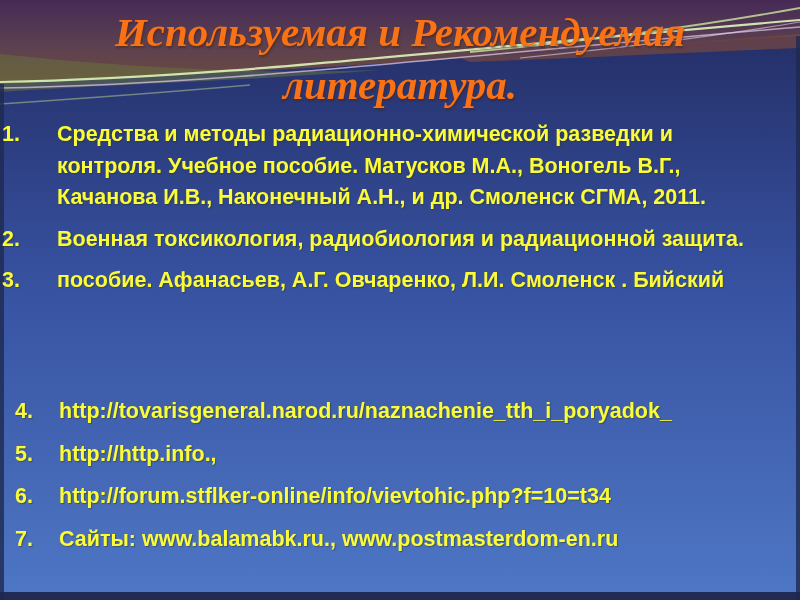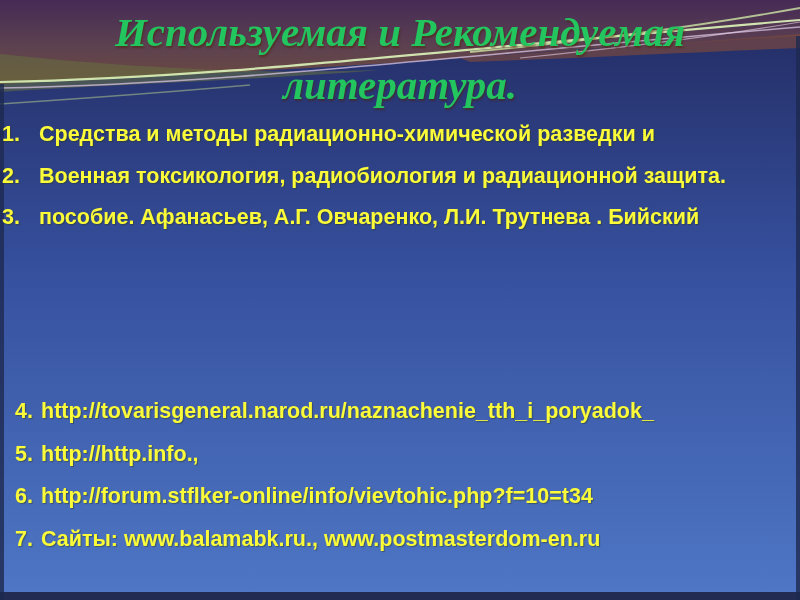--- a/index.html
+++ b/index.html
@@ -21,41 +21,41 @@
     top: 6px;
     left: 40px;
     right: 40px;
     margin: 0;
     text-align: center;
     font-family: "Liberation Serif", serif;
     font-style: italic;
     font-weight: bold;
     font-size: 41px;
     line-height: 53px;
-    color: #22c55e;
+    color: #f97316;
     text-shadow: 1px 2px 2px rgba(80, 35, 5, 0.55);
     z-index: 2;
   }
   .refs {
     position: absolute;
     left: 0;
     width: 762px;
     font-weight: bold;
     font-size: 21.5px;
     color: #FBFB39;
     text-shadow: 1px 1px 1px rgba(45, 60, 25, 0.5);
     z-index: 2;
   }
   .refs-books { top: 119px; }
   .refs-links { top: 396px; }
   .ref { display: flex; margin-bottom: 10px; }
   .refs-links .ref { margin-bottom: 11px; }
   .num { flex: 0 0 37px; padding-left: 2px; line-height: 31.5px; }
   .refs-links .num { flex: 0 0 26px; margin-left: 13px; }
-  .lines { flex: 1 1 auto; }
+  .lines { flex: 1 1 auto; margin-left: 18px; }
   .line { display: block; line-height: 31.5px; white-space: pre; }
 </style>
 </head>
 <body>
 
 <div class="slide">
 
   <svg class="bg" viewBox="0 0 800 600" preserveAspectRatio="none" aria-hidden="true">
     <defs>
       <linearGradient id="bgGrad" x1="0" y1="0" x2="0" y2="1">
@@ -89,32 +89,34 @@
     <rect x="796" y="36" width="4" height="564" fill="#1E2950" opacity="0.8"></rect>
   </svg>
 
   <h1 class="title">Используемая и Рекомендуемая литература.</h1>
 
   <div class="refs refs-books">
     <div class="ref">
       <span class="num">1.</span>
       <span class="lines">
         <span class="line">Средства и методы радиационно-химической разведки и</span>
+        <span class="line">контроля. Учебное пособие. Матусков М.А., Воногель В.Г.,</span>
+        <span class="line">Качанова И.В., Наконечный А.Н., и др. Смоленск СГМА, 2011.</span>
       </span>
     </div>
     <div class="ref">
       <span class="num">2.</span>
       <span class="lines">
         <span class="line">Военная токсикология, радиобиология и радиационной защита.</span>
       </span>
     </div>
     <div class="ref">
       <span class="num">3.</span>
       <span class="lines">
-        <span class="line">пособие. Афанасьев, А.Г. Овчаренко, Л.И. Трутнева . Бийский</span>
+        <span class="line">пособие. Афанасьев, А.Г. Овчаренко, Л.И. Смоленск . Бийский</span>
       </span>
     </div>
   </div>
 
   <div class="refs refs-links">
     <div class="ref">
       <span class="num">4.</span>
       <span class="lines">
         <span class="line">http://tovarisgeneral.narod.ru/naznachenie_tth_i_poryadok_</span>
       </span>

